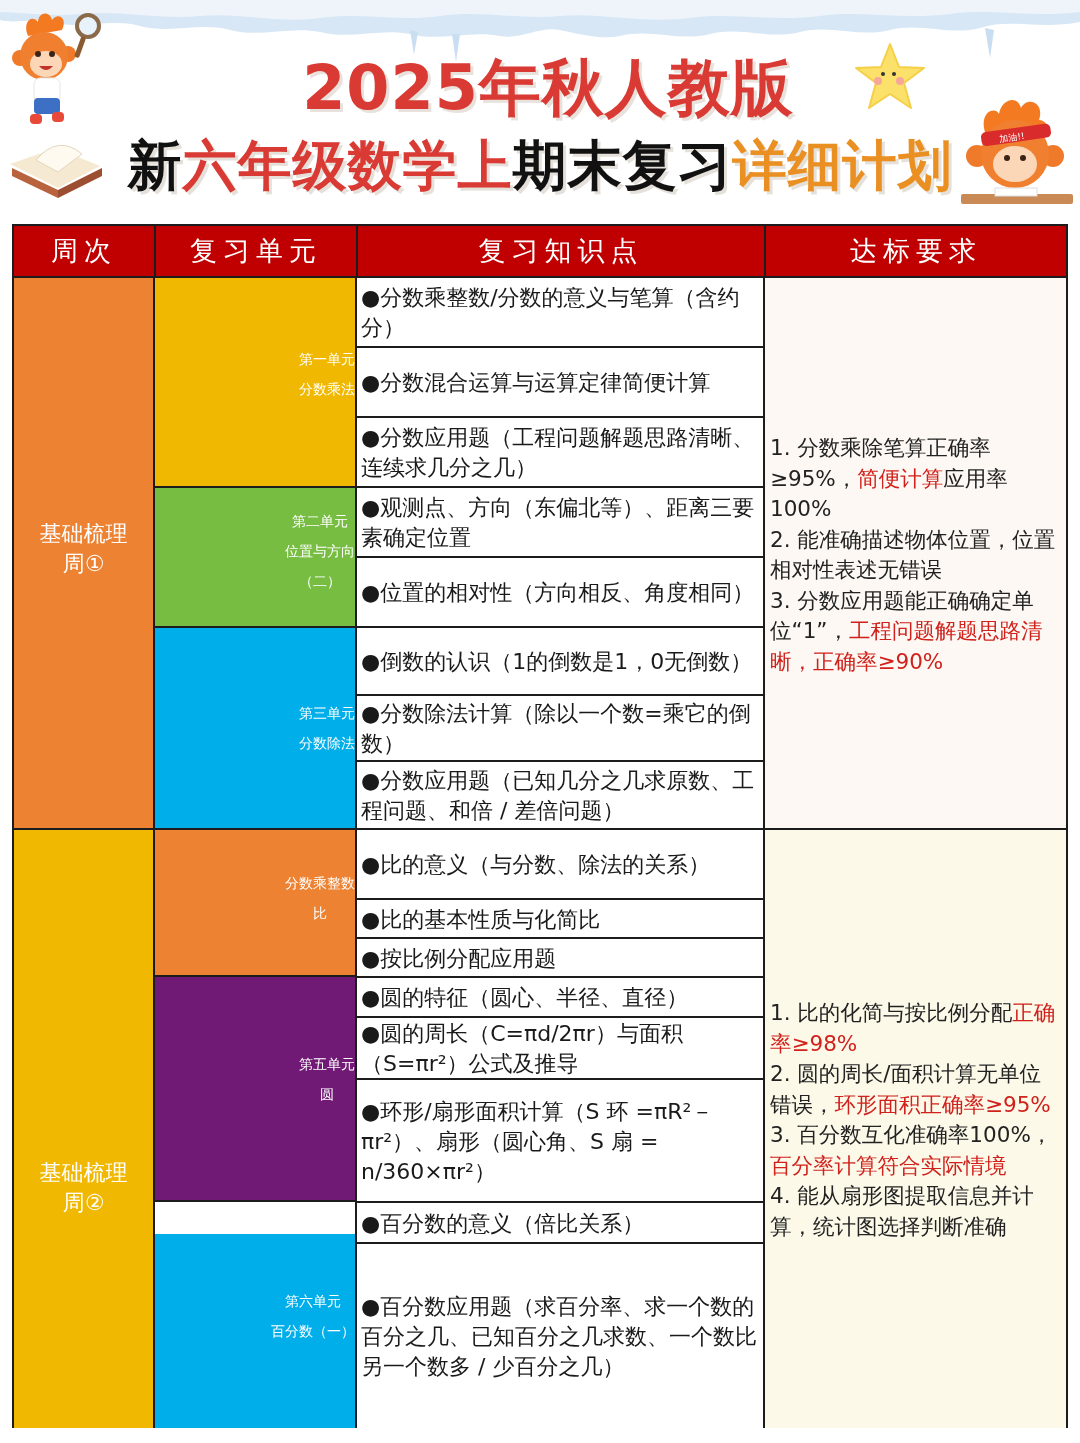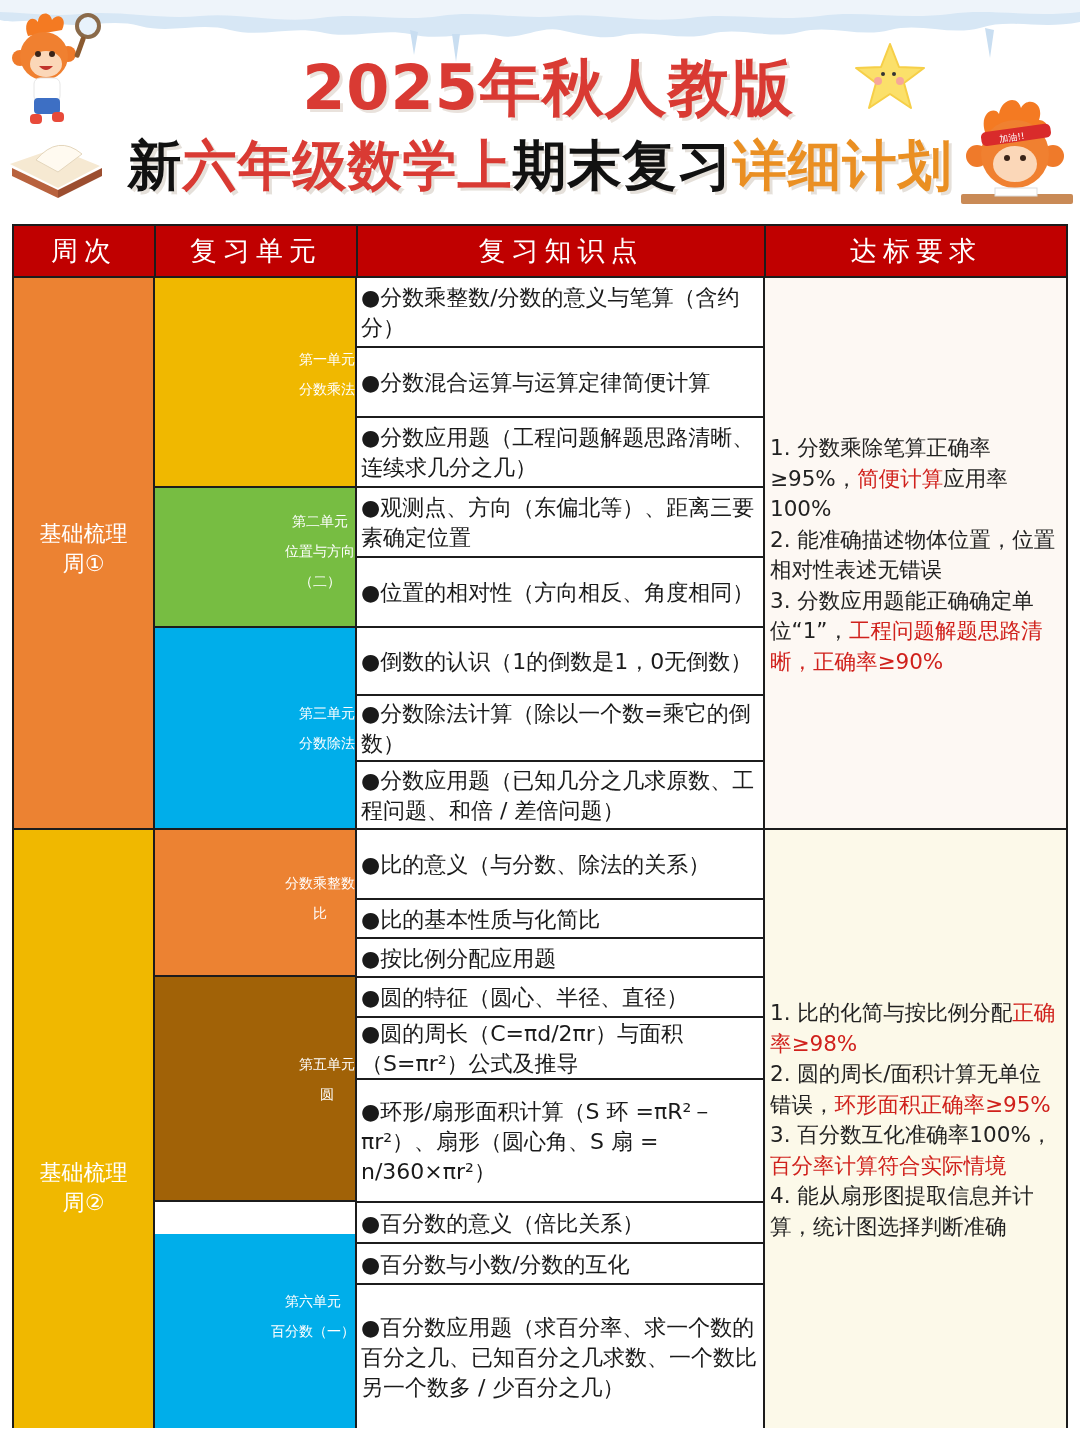--- a/index.html
+++ b/index.html
@@ -203,21 +203,21 @@
           <div>周②</div>
         </div>
     </div>
     <div class="units">
       <div class="unit-cell" style="background:#ec8232; height:147px;">
         <div style="margin-top:-10px;">
             <div>分数乘整数</div>
             <div>比</div>
           </div>
       </div>
-      <div class="unit-cell" style="background:#a16207; height:225px;padding-left:32px;">
+      <div class="unit-cell" style="background:#701a75; height:225px;padding-left:32px;">
         <div style="margin-top:-20px;">
             <div>第五单元</div>
             <div>圆</div>
           </div>
       </div>
       <div class="unit-cell" style="background:#00aeea; flex:1; border-bottom:2px solid #1c1c1c;margin-top:32px;">
         <div style="margin-top:-30px;">
             <div>第六单元</div>
             <div>百分数（一）</div>
           </div>
@@ -237,23 +237,20 @@
           <span>●圆的特征（圆心、半径、直径）</span>
         </div>
       <div class="pt" style="height:62px;">
           <span>●圆的周长（C=πd/2πr）与面积（S=πr²）公式及推导</span>
         </div>
       <div class="pt" style="height:123px;">
           <span>●环形/扇形面积计算（S 环 =πR²－πr²）、扇形（圆心角、S 扇 = n/360×πr²）</span>
         </div>
       <div class="pt" style="height:41px;">
           <span>●百分数的意义（倍比关系）</span>
-        </div>
-      <div class="pt" style="height:41px;">
-          <span>●百分数与小数/分数的互化</span>
         </div>
       <div class="pt" style="flex:1; border-bottom:2px solid #1c1c1c;">
           <span>●百分数应用题（求百分率、求一个数的百分之几、已知百分之几求数、一个数比另一个数多 / 少百分之几）</span>
         </div>
     </div>
     <div class="req" style="background:#fcf9e9;">
       <div class="req-inner" style="margin-top:-20px;">
         <div><span>1. 比的化简与按比例分配</span><span class="red">正确率≥98%</span></div>
         <div><span>2. 圆的周长/面积计算无单位错误，</span><span class="red">环形面积正确率≥95%</span></div>
         <div><span>3. 百分数互化准确率100%，</span><span class="red">百分率计算符合实际情境</span></div>

